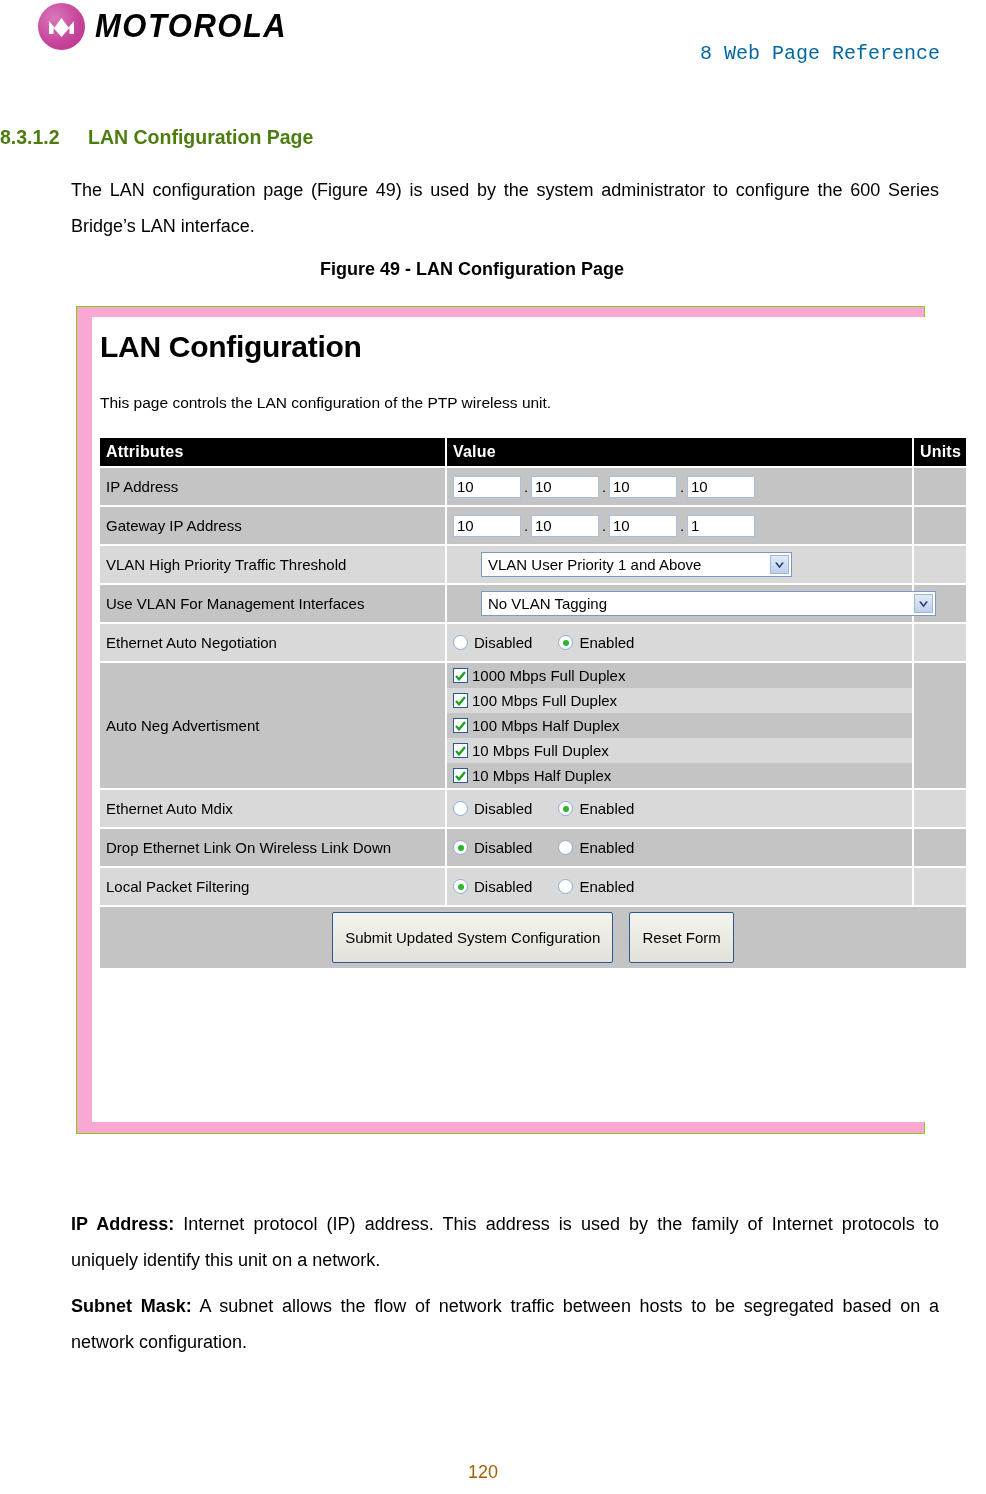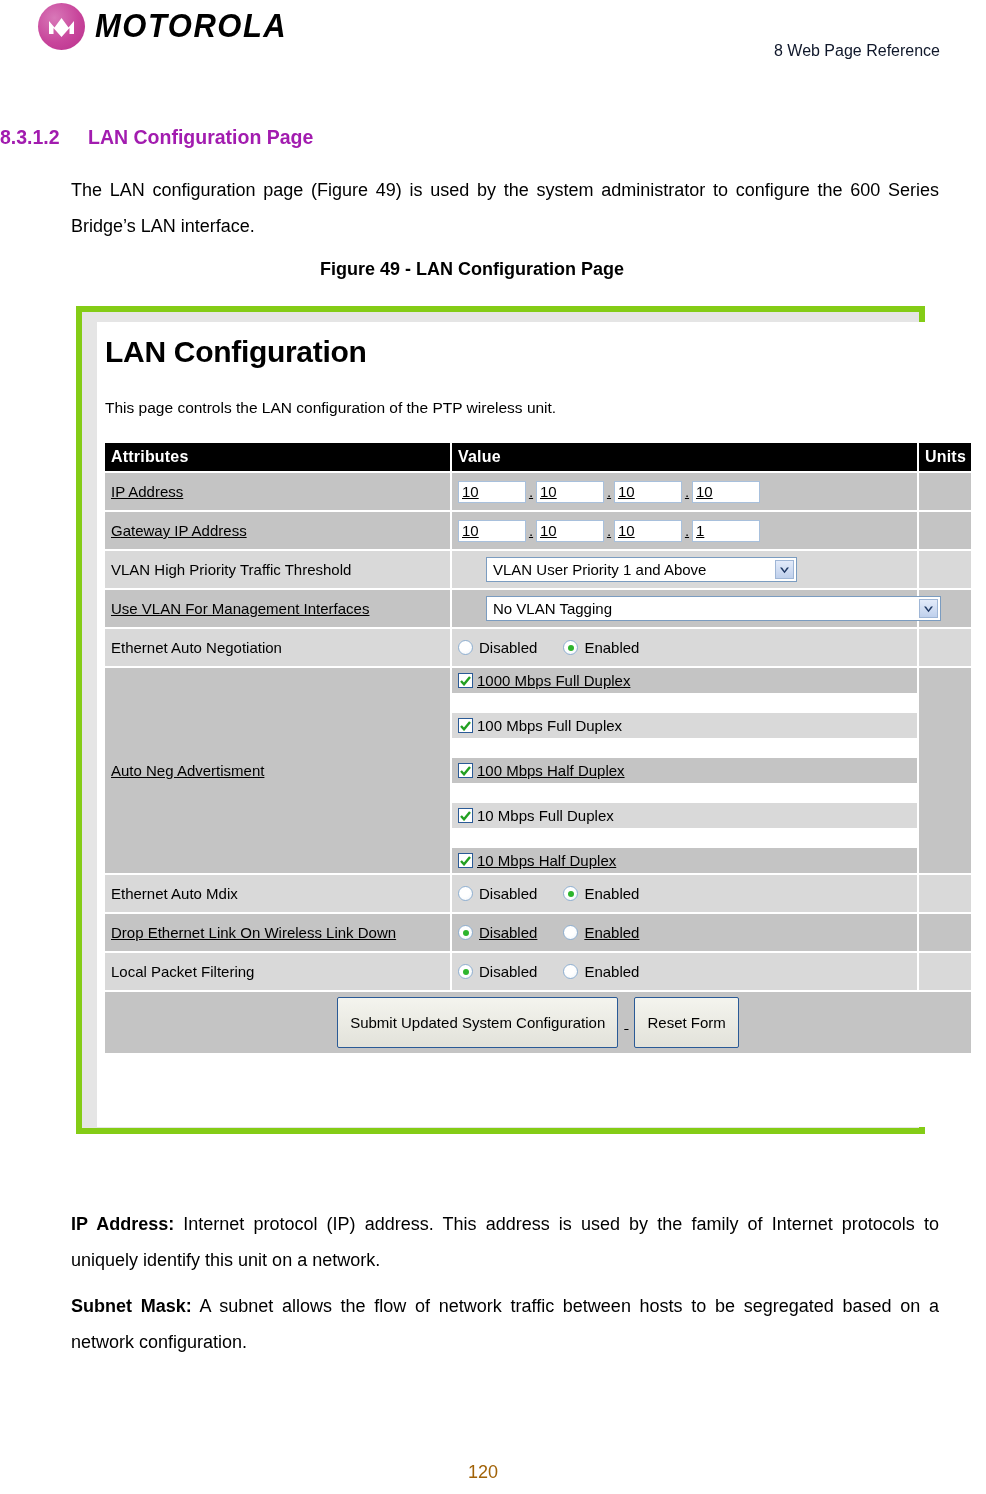--- a/index.html
+++ b/index.html
@@ -47,32 +47,33 @@
     font-style: italic;
     font-size: 31px;
     letter-spacing: 1.5px;
     color: #000000;
     transform: scaleY(1.05);
   }
   .header-right {
     position: absolute;
     right: 46px;
     top: 42px;
-    font-size: 16px;
-    color: #0f172a;
+    font-size: 20px;
+    color: #0369a1;
+    font-family: Liberation Mono, monospace;
   }
 
   
   .section-heading {
     position: absolute;
     left: 0px;
     top: 126px;
     font-size: 19.5px;
     font-weight: bold;
-    color: #a21caf;
+    color: #4d7c0f;
     white-space: nowrap;
   }
   .section-heading .sec-num { display: inline-block; width: 88px; }
 
   
   .body-para {
     position: absolute;
     left: 71px;
     width: 868px;
     font-size: 18px;
@@ -90,22 +91,22 @@
     font-weight: bold;
   }
 
   
   .figure-box {
     position: absolute;
     left: 76px;
     top: 306px;
     width: 849px;
     height: 828px;
-    border: 6px solid #84cc16;
-    background: #e5e5e5;
+    border: 1px solid #84cc16;
+    background: #f9a8d4;
     box-sizing: border-box;
   }
   .screenshot {
     position: absolute;
     left: 15px;
     top: 10px;
     width: 870px;
     height: 805px;
     background: #ffffff;
     font-family: "Liberation Sans", sans-serif;
@@ -144,21 +145,21 @@
   table.cfg td {
     font-size: 15px;
     padding: 5px 6px;
     color: #000;
     vertical-align: middle;
   }
   .col-attr { width: 345px; }
   .col-val  { width: 465px; }
   .col-unit { width: 52px; }
 
-  .bg-a { background: #c4c4c4; text-decoration: underline; }
+  .bg-a { background: #c4c4c4; }
   .bg-b { background: #d9d9d9; }
 
   .cell-attr { height: 27px; }
   .cell-unit { }
 
   
   .subcell {
     padding: 0 !important;
   }
 
@@ -239,21 +240,21 @@
     border-radius: 50%;
     background: #2db52d;
   }
   .radio-label { font-size: 15px; color: #000; }
 
   .chk-row {
     display: flex;
     align-items: center;
     gap: 4px;
     padding: 4px 6px;
-    margin-bottom: 20px;
+    margin-bottom: 0;
   }
   .chk {
     width: 15px; height: 15px;
     border: 1.8px solid #2a5a96;
     background: #ffffff;
     box-sizing: border-box;
     position: relative;
     flex: none;
     display: flex;
     align-items: center;

